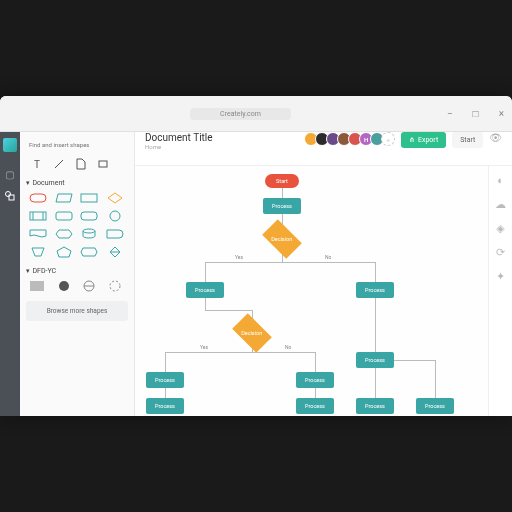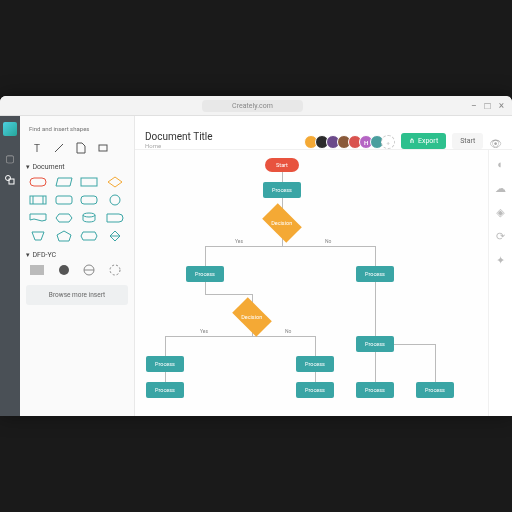--- a/index.html
+++ b/index.html
@@ -1,36 +1,36 @@
 <!DOCTYPE html>
 <html><head>
 <meta charset="utf-8">
 <style>
 *{margin:0;padding:0;box-sizing:border-box;font-family:-apple-system,BlinkMacSystemFont,"Segoe UI",Roboto,sans-serif}
 body{width:512px;height:512px;background:#1a1a1a;display:flex;flex-direction:column;align-items:center;justify-content:center}
 .window{width:512px;height:320px;background:#fff;display:flex;flex-direction:column;border-radius:6px 6px 0 0;overflow:hidden;box-shadow:0 0 20px rgba(0,0,0,.4)}
-.titlebar{height:20px;background:#f3f3f3;display:flex;align-items:center;padding:8px 8px;gap:4px;border-bottom:1px solid #e0e0e0}
+.titlebar{height:36px;background:#f3f3f3;display:flex;align-items:center;padding:8px 8px;gap:16px;border-bottom:1px solid #e0e0e0}
 .url-pill{margin:0 auto;background:#e8e8e8;border-radius:4px;padding:2px 30px;font-size:7px;color:#888}
 .win-ctrl{color:#888;font-size:10px;margin-left:4px;cursor:pointer}
 .main{flex:1;display:flex;min-height:0}
 .rail{width:20px;background:#4a5056;display:flex;flex-direction:column;align-items:center;padding:6px 0;gap:10px}
 .rail-icon{width:12px;height:12px;display:flex;align-items:center;justify-content:center;color:#aaa;cursor:pointer;font-size:10px}
 .rail-icon.active{color:#fff}
 .logo{width:14px;height:14px;background:linear-gradient(135deg,#4dd0e1,#26a69a);border-radius:2px;margin-bottom:6px}
 .sidebar{width:115px;background:#fafafa;border-right:1px solid #e8e8e8;display:flex;flex-direction:column;padding:6px}
 .search{width:100%;border:none;background:transparent;font-size:6px;color:#aaa;padding:3px;margin-bottom:6px}
 .tool-row{display:flex;gap:8px;margin-bottom:8px;padding:0 4px}
 .tool{width:14px;height:14px;display:flex;align-items:center;justify-content:center;cursor:pointer;color:#555;font-size:10px}
 .section-hdr{font-size:7px;color:#444;display:flex;align-items:center;gap:3px;margin-bottom:4px;cursor:pointer}
 .shape-grid{display:grid;grid-template-columns:repeat(4,1fr);gap:4px;margin-bottom:8px;padding:0 2px}
 .shape{width:20px;height:14px;cursor:pointer;display:flex;align-items:center;justify-content:center}
 .shape svg{width:20px;height:14px}
 .browse-btn{background:#eef0f1;border:none;border-radius:3px;font-size:6.5px;color:#666;padding:6px;cursor:pointer;width:100%}
 .content{flex:1;display:flex;flex-direction:column;min-width:0}
-.header{height:34px;display:flex;align-items:flex-end;padding:0 10px;border-bottom:1px solid #f0f0f0;gap:6px}
+.header{height:34px;display:flex;align-items:flex-start;padding:0 10px;border-bottom:1px solid #f0f0f0;gap:6px}
 .doc-title{font-size:10px;color:#333;font-weight:400}
 .breadcrumb{font-size:6px;color:#aaa}
 .title-block{display:flex;flex-direction:column}
 .spacer{flex:1}
 .avatars{display:flex;gap:-2px}
 .avatar{width:14px;height:14px;border-radius:50%;border:1.5px solid #fff;margin-left:-3px;font-size:6px;color:#fff;display:flex;align-items:center;justify-content:center;font-weight:600}
 .avatar.add{background:#fff;border:1px dashed #ccc;color:#ccc}
 .share-btn{background:#2dc08d;color:#fff;border:none;border-radius:3px;padding:4px 8px;font-size:7px;cursor:pointer;display:flex;align-items:center;gap:3px}
 .export-btn{background:#f5f5f5;color:#666;border:none;border-radius:3px;padding:4px 8px;font-size:7px;cursor:pointer}
 .eye{color:#aaa;font-size:10px;cursor:pointer}
@@ -201,21 +201,21 @@
               <line x1="5" y1="7" x2="15" y2="7" stroke="#888"></line>
             </svg>
           </div>
         <div class="shape">
             <svg>
               <circle cx="10" cy="7" r="5" fill="none" stroke="#888" stroke-dasharray="2"></circle>
             </svg>
           </div>
       </div>
 
-      <button class="browse-btn">Browse more insert</button>
+      <button class="browse-btn">Browse more shapes</button>
     </div>
 
     <div class="content">
       <div class="header">
         <div class="title-block">
           <div class="doc-title">Document Title</div>
           <div class="breadcrumb">Home</div>
         </div>
         <div class="spacer"></div>
         <div class="avatars">

